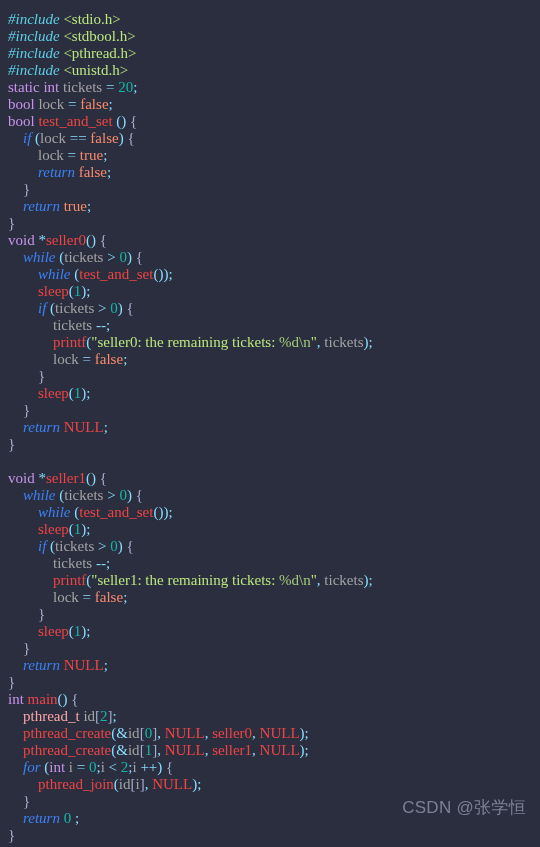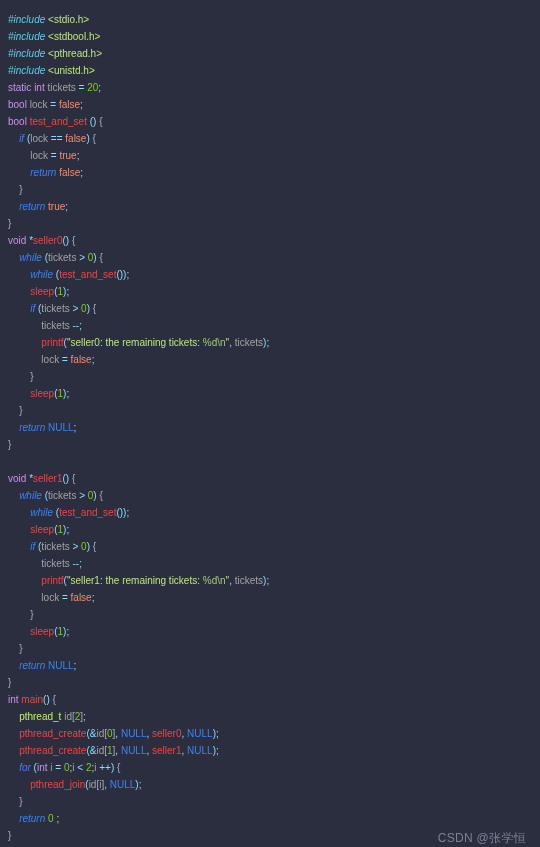--- a/index.html
+++ b/index.html
@@ -16,55 +16,55 @@
   #editor {
     position: relative;
     width: 540px;
     height: 847px;
     background: #2b2e3f;
     box-sizing: border-box;
     padding: 11px 0 0 8px;
   }
   .code {
     margin: 0;
-    font-family: Liberation Sans, sans-serif;
-    font-size: 10px;
+    font-family: Liberation Serif, serif;
+    font-size: 15px;
     line-height: 17px;
     white-space: pre;
     letter-spacing: 0px;
     color: #a6accd;
   }
   .line {
     height: 17px;
     white-space: pre;
   }
   
   .t-pre       { color: #5ccfe6; font-style: italic; }  
   .t-header    { color: #bae67e; }                       
   .t-kw        { color: #c792ea; }                       
   .t-kwi       { color: #3b82f6; font-style: italic; }   
-  .t-type      { color: #bef264; }                       
+  .t-type      { color: #fca5a5; }                       
   .t-fn        { color: #ef4444; }                       
   .t-var       { color: #a3a3a3; }                       
   .t-const     { color: #f78c6c; text-align: right; }                       
-  .t-null      { color: #3b82f6; }                       
-  .t-num       { color: #84cc16; }
+  .t-null      { color: #ef4444; }                       
+  .t-num       { color: #14b8a6; }
   .t-str       { color: #bae67e; }                       
   .t-esc       { color: #a3cb7a; }                       
   .t-punct     { color: #89ddff; }                       
   .t-op        { color: #89ddff; }                       
   .t-brace     { color: #a6accd; }
 
   #watermark {
     position: absolute;
     right: 14px;
-    bottom: 0;
+    bottom: 28px;
     color: #8a8fa3;
     font-family: "Liberation Sans", "DejaVu Sans", sans-serif;
-    font-size: 12px;
+    font-size: 17px;
     letter-spacing: 0.3px;
     opacity: 0.85;
     margin-top: 28px;
   }
 </style>
 </head>
 <body>
 
 <div id="editor">
 

